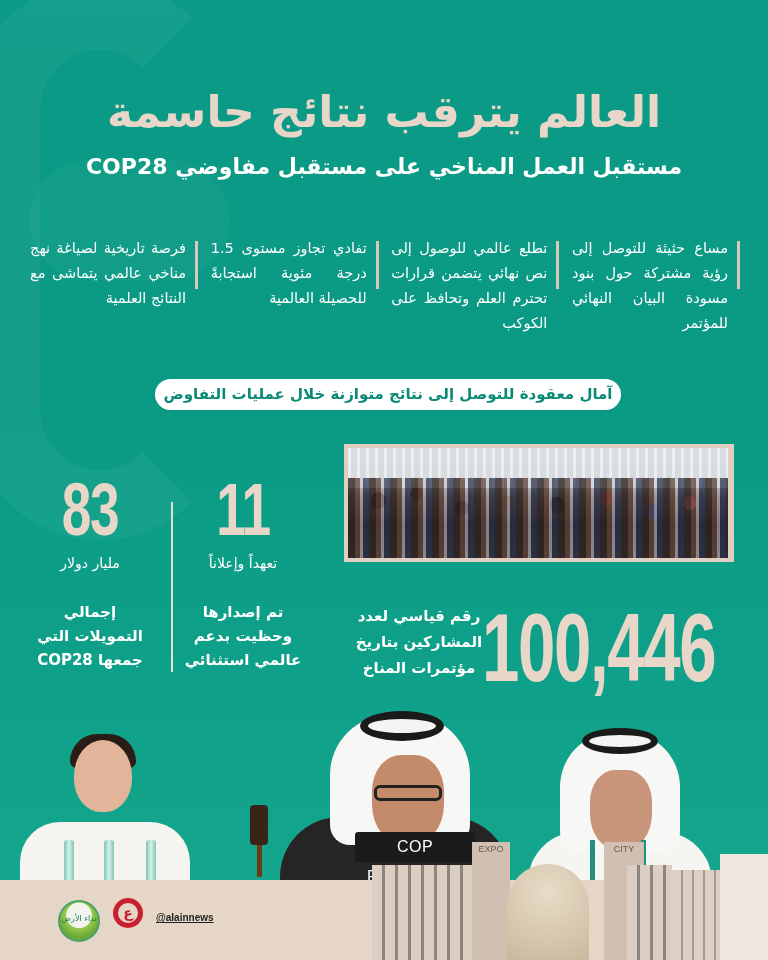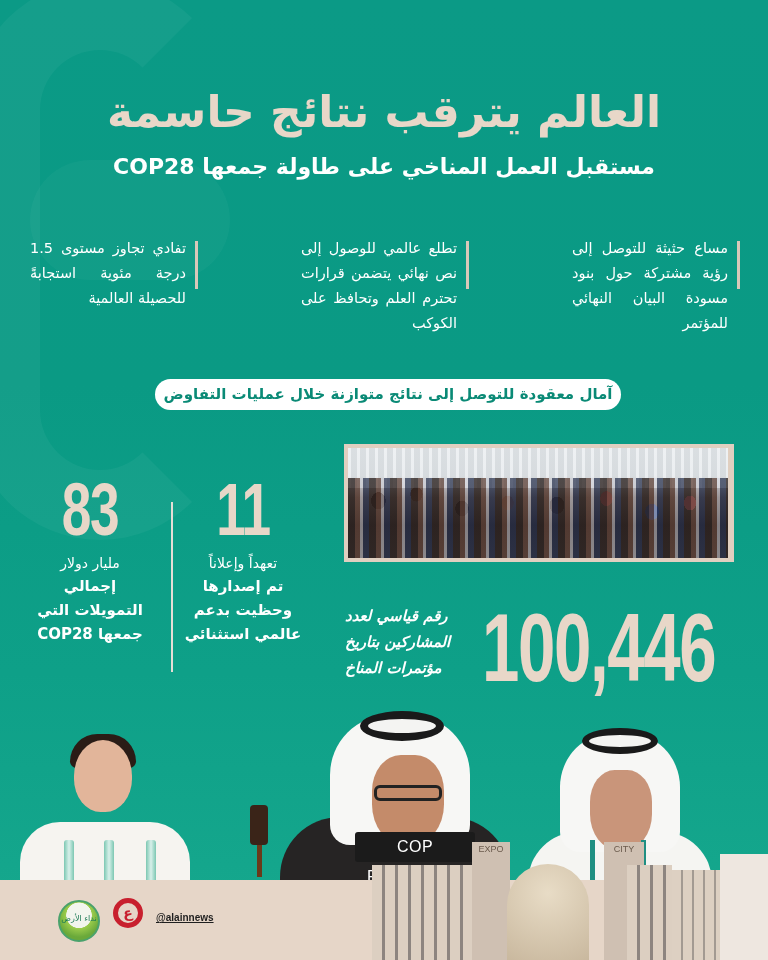--- a/index.html
+++ b/index.html
@@ -125,20 +125,21 @@
       color: #ffffff;
       font-size: 14px;
       line-height: 22px;
       margin-top: 2px;
     }
     .stat-desc {
       color: #ffffff;
       font-weight: bold;
       font-size: 15px;
       line-height: 24px;
+      margin-top: 26px;
       text-align: center;
     }
     .col-83 { left: 28px; width: 124px; }
     .col-11 { left: 178px; width: 130px; }
     .divider {
       position: absolute; top: 502px; left: 171px;
       width: 2px; height: 170px;
       background: #e6ded6;
     }
     .big-stat {
@@ -153,22 +154,21 @@
       direction: ltr;
       white-space: nowrap;
       letter-spacing: -2px;
     }
     .big-desc {
       position: absolute; top: 603px; left: 345px; width: 148px;
       color: #ffffff;
       font-weight: bold;
       font-size: 15px;
       line-height: 26px;
-      text-align: left;
-      font-style: italic;
+      text-align: center;
     }
     
     .people {
       position: absolute; top: 700px; left: 0; width: 768px; height: 180px;
       overflow: hidden;
     }
     .person {
       position: absolute; bottom: 0;
     }
     .p-left { left: 20px; width: 170px; height: 150px; }
@@ -253,34 +253,38 @@
     }
   </style>
 </head>
 <body>
 
 <div class="page">
   <div class="watermark"></div>
   <div class="watermark2"></div>
 
   <h1 class="title">العالم يترقب نتائج حاسمة</h1>
-  <h2 class="subtitle">مستقبل العمل المناخي على طاولة جمعها COP28</h2>
+  <h2 class="subtitle">مستقبل العمل المناخي على مستقبل مفاوضي COP28</h2>
 
   <div class="points">
     <div class="point">
       <span class="bar"></span>
       <span>مساع حثيثة للتوصل إلى رؤية مشتركة حول بنود مسودة البيان النهائي للمؤتمر</span>
     </div>
     <div class="point">
       <span class="bar"></span>
       <span>تطلع عالمي للوصول إلى نص نهائي يتضمن قرارات تحترم العلم وتحافظ على الكوكب</span>
     </div>
     <div class="point">
       <span class="bar"></span>
       <span>تفادي تجاوز مستوى 1.5 درجة مئوية استجابةً للحصيلة العالمية</span>
+    </div>
+    <div class="point">
+      <span class="bar"></span>
+      <span>فرصة تاريخية لصياغة نهج مناخي عالمي يتماشى مع النتائج العلمية</span>
     </div>
   </div>
 
   <div class="pill">آمال معقودة للتوصل إلى نتائج متوازنة خلال عمليات التفاوض</div>
 
   <div class="photo">
     <div class="photo-inner">
       <div class="poles"></div>
       <div class="crowd"></div>
     </div>

